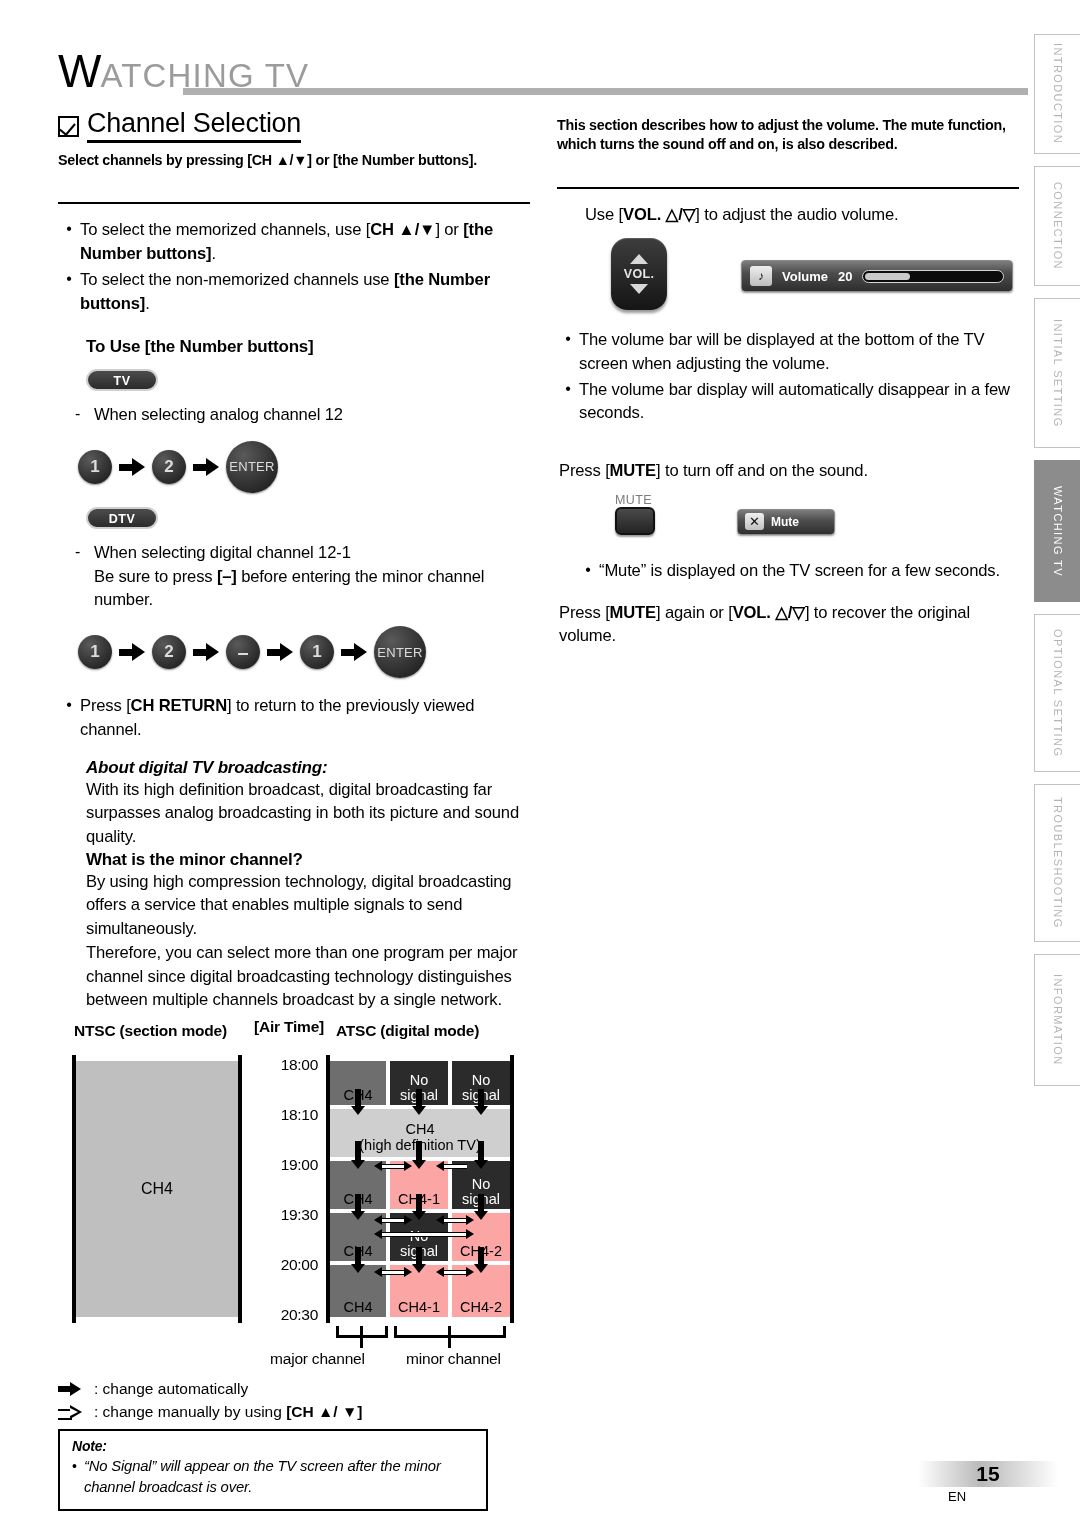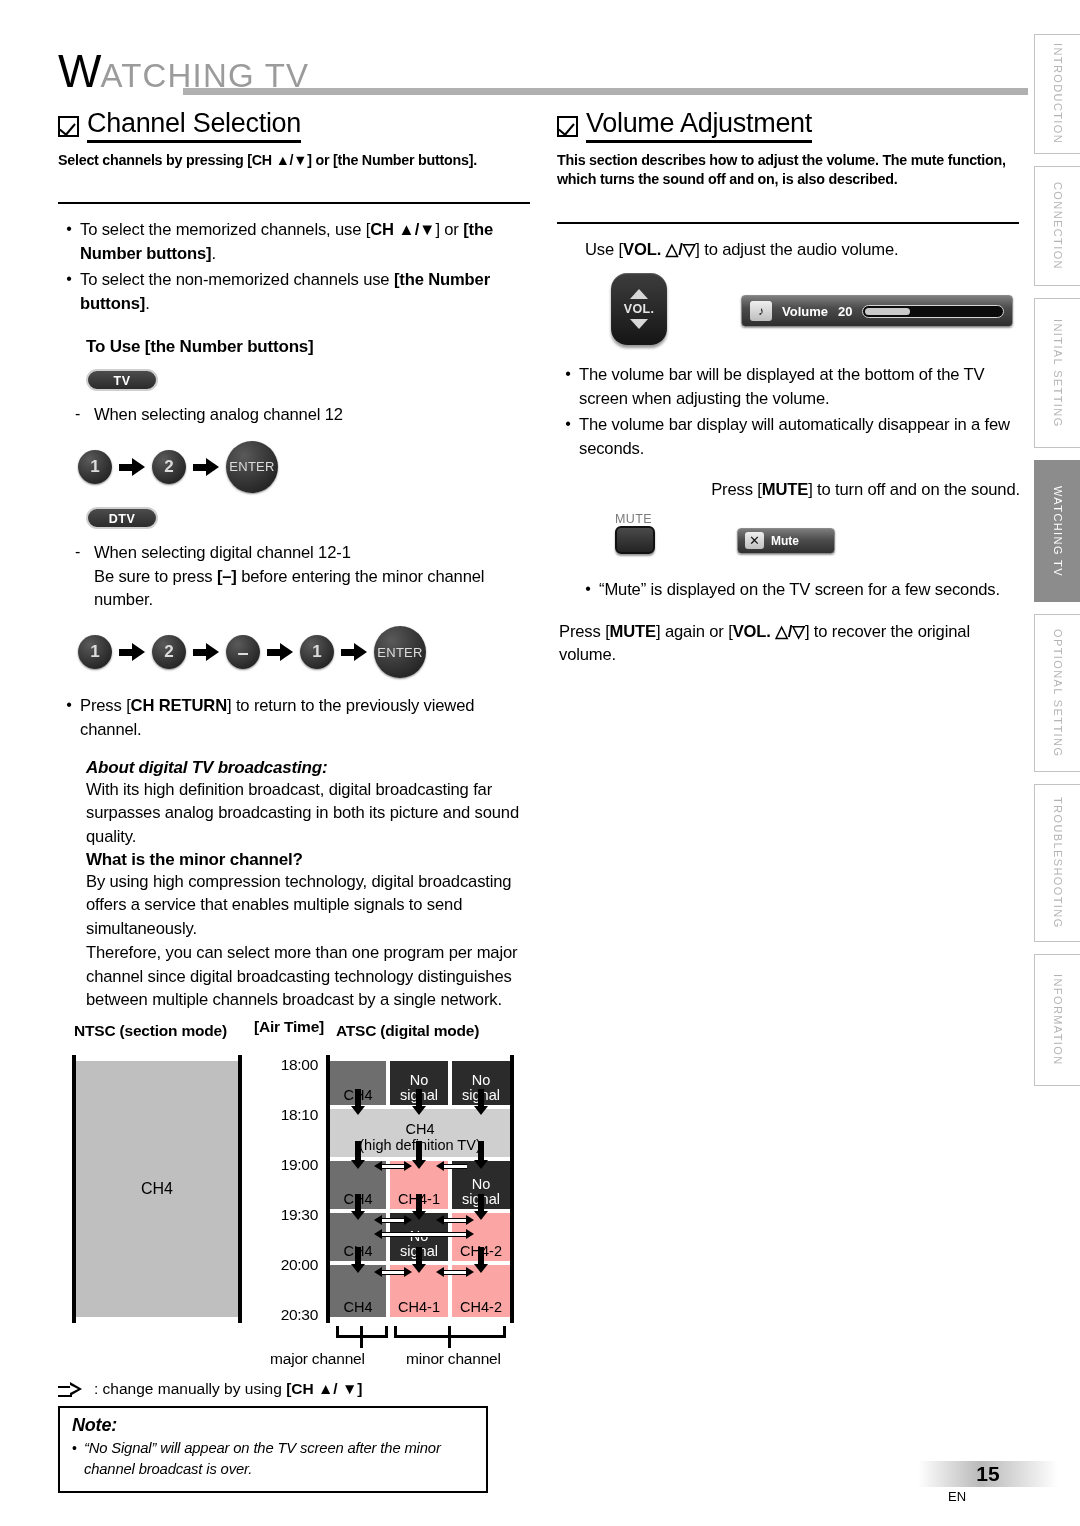--- a/index.html
+++ b/index.html
@@ -224,21 +224,21 @@
   .lg-solid { width: 28px; height: 14px; position: relative; flex: 0 0 28px; }
   .lg-solid::before { content:""; position:absolute; left:0; top:4px; width:14px; height:6px; background:#000; }
   .lg-solid::after { content:""; position:absolute; left:12px; top:0; border-left:11px solid #000; border-top:7px solid transparent; border-bottom:7px solid transparent; }
   .lg-hollow { width: 28px; height: 15px; position: relative; flex: 0 0 28px; }
   .lg-hollow::before { content:""; position:absolute; left:0; top:4px; width:14px; height:7px; background:#fff; border-top:2px solid #000; border-bottom:2px solid #000; }
   .lg-hollow::after { content:""; position:absolute; left:12px; top:0; width:0;height:0; border-left:12px solid #000; border-top:7.5px solid transparent; border-bottom:7.5px solid transparent; }
   .lg-hollow .inner { position:absolute; left:12px; top:3px; width:0;height:0; border-left:8px solid #fff; border-top:4.5px solid transparent; border-bottom:4.5px solid transparent; z-index:2;}
 
   
   .notebox { border: 2px solid #000; padding: 7px 12px 10px 12px; margin-top: 8px; width: 430px; }
-  .notebox h4 { font-size: 18px; font-style: italic; font-weight: bold; letter-spacing: -.2px; }
+  .notebox h4 { font-size: 14px; font-style: italic; font-weight: bold; letter-spacing: -.2px; }
   .note-row { display: flex; gap: 7px; margin-top: 2px; }
   .note-row .d { font-size: 14px; line-height: 1.45; }
   .note-row .t { font-size: 14.8px; font-style: italic; line-height: 1.45; letter-spacing: -.15px; }
 
   
   .rail { position: absolute; right: 0; top: 34px; width: 46px; }
   .tab {
     width: 46px; border: 1px solid #c3c3c3; background: #fff;
     margin-bottom: 12px; display: flex; align-items: center; justify-content: center;
     border-right: none;
@@ -494,42 +494,42 @@
       <div class="brace-stem" style="left:390px; top:306px; height:22px;"></div>
     </div>
 
     <div style="position:relative; height:26px;">
       <div class="dg-foot" style="left:212px; top:0;">major channel</div>
       <div class="dg-foot" style="left:348px; top:0;">minor channel</div>
     </div>
 
     <div class="legend">
       <div class="lg-row">
+        <span class="lg-solid"></span>
+        <span>: change automatically</span>
+      </div>
+      <div class="lg-row">
         <span class="lg-hollow">
             <i class="inner"></i>
           </span>
         <span id="lgman">: change manually by using <b>[CH ▲/ ▼]</b></span>
       </div>
     </div>
 
     <div class="notebox">
       <h4>Note:</h4>
       <div class="note-row">
         <div class="d">•</div>
         <div class="t">“No Signal” will appear on the TV screen after the minor channel broadcast is over.</div>
       </div>
     </div>
   </div>
 
   <div class="col col-right">
 
-    <div class="sec-title">
-      <span class="chk"></span>
-      <h2>Volume Adjustment</h2>
-    </div>
     <div class="sec-sub">This section describes how to adjust the volume. The mute function, which turns the sound off and on, is also described.</div>
     <div class="sec-rule"></div>
 
     <div class="body-txt indent" style="margin-top:14px;" id="usevol">Use [<b>VOL. △/▽</b>] to adjust the audio volume.</div>
 
     <div style="display:flex; align-items:flex-start; gap:74px; margin-top:12px; padding-left:54px;">
       <div class="vol-key">
         <span class="tri-up"></span>
         <span class="vol-lbl">VOL.</span>
         <span class="tri-dn"></span>
@@ -548,21 +548,21 @@
       <div class="bl-row">
         <div class="bl-dot">•</div>
         <div class="bl-txt">The volume bar will be displayed at the bottom of the TV screen when adjusting the volume.</div>
       </div>
       <div class="bl-row">
         <div class="bl-dot">•</div>
         <div class="bl-txt">The volume bar display will automatically disappear in a few seconds.</div>
       </div>
     </div>
 
-    <div class="body-txt" style="margin-top:18px; padding-left:2px;text-align:right;" id="muteline">Press [<b>MUTE</b>] to turn off and on the sound.</div>
+    <div class="body-txt" style="margin-top:34px; padding-left:2px;" id="muteline">Press [<b>MUTE</b>] to turn off and on the sound.</div>
 
     <div style="display:flex; align-items:flex-end; gap:82px; margin-top:10px; padding-left:58px;">
       <div>
         <div class="mute-lbl">MUTE</div>
         <div class="mute-key"></div>
       </div>
       <div class="osd-mute">
         <span class="xbox">✕</span>
         <span class="lbl">Mute</span>
       </div>

